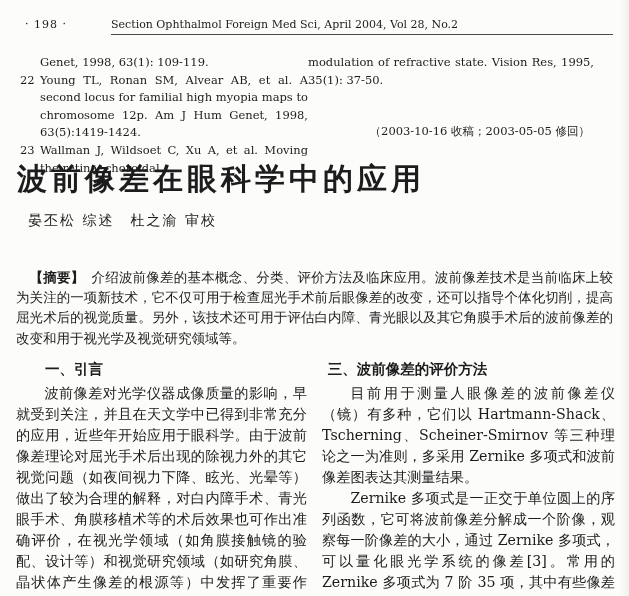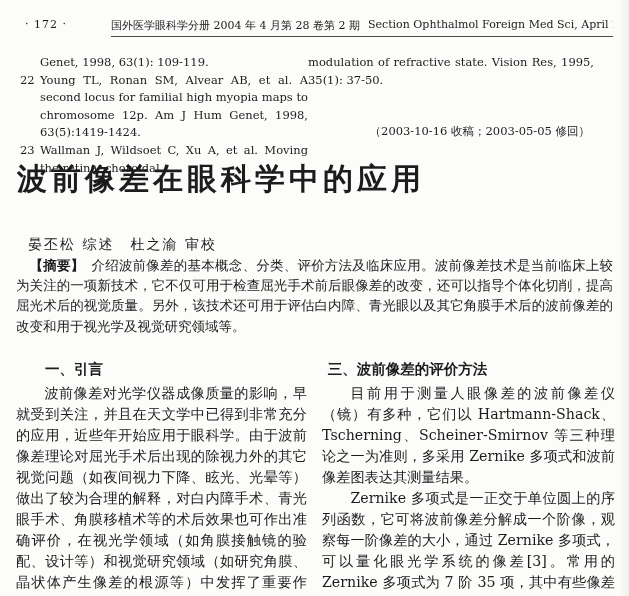--- a/index.html
+++ b/index.html
@@ -24,46 +24,45 @@
   .refs-left  { width:288px; text-align:justify; }
   .refs-right { width:286px; text-align:justify; }
   .ref-cont { padding-left:20px; }
   .ref { display:flex; }
   .ref-num { width:20px; flex:0 0 20px; }
   .ref-text { flex:1; }
   .dates { margin-top:34px; text-align:right; padding-right:4px; font-size:11.5px; }
 
   
   .title { position:absolute; top:156px; left:14px; margin:3px; font-family:"DejaVu Sans", sans-serif; font-weight:700; font-size:30px; letter-spacing:4px; }
-  .authors { position:absolute; top:236px; left:28px; font-size:14px; letter-spacing:2px; }
+  .authors { position:absolute; top:212px; left:28px; font-size:14px; letter-spacing:2px; }
 
   
-  .abstract { position:absolute; top:255px; left:16px; width:597px; font-size:13.5px; line-height:20.2px; text-align:justify; }
+  .abstract { position:absolute; top:267px; left:16px; width:597px; font-size:13.5px; line-height:20.2px; text-align:justify; }
   .abstract p { margin:0; text-indent:1em; }
   .abstract p.kw { margin-top:2px; }
   .lbl { font-family:"DejaVu Sans", sans-serif; font-weight:700; }
 
   
   .col { position:absolute; top:360px; }
   .col-left  { left:16px;  width:291px; }
   .col-right { left:322px; width:293px; }
   .col h3 { margin:0 0 4px 0; font-family:"DejaVu Sans", sans-serif; font-weight:700; font-size:14.5px; }
   .col-left h3 { text-indent:2em; }
   .col-right h3 { text-indent:0.4em; }
   .col p { margin:0; font-size:14.2px; line-height:21px; text-align:justify; text-indent:2em; }
 </style>
 </head>
 <body>
 
 <div class="page">
 
   <div class="header">
-    <span class="pagenum">· 172 ·</span>
+    <span class="pagenum">· 198 ·</span>
     <span class="header-text">
-      <span>国外医学眼科学分册 2004 年 4 月第 28 卷第 2 期</span>
       <span>Section Ophthalmol Foreign Med Sci, April 2004, Vol 28, No.2</span>
     </span>
   </div>
 
   <div class="refs">
     <div class="refs-left">
       <div class="ref-cont">Genet, 1998, 63(1): 109-119.</div>
       <div class="ref">
         <span class="ref-num">22</span>
         <span class="ref-text">Young TL, Ronan SM, Alvear AB, et al. A second locus for familial high myopia maps to chromosome 12p. Am J Hum Genet, 1998, 63(5):1419-1424.</span>

